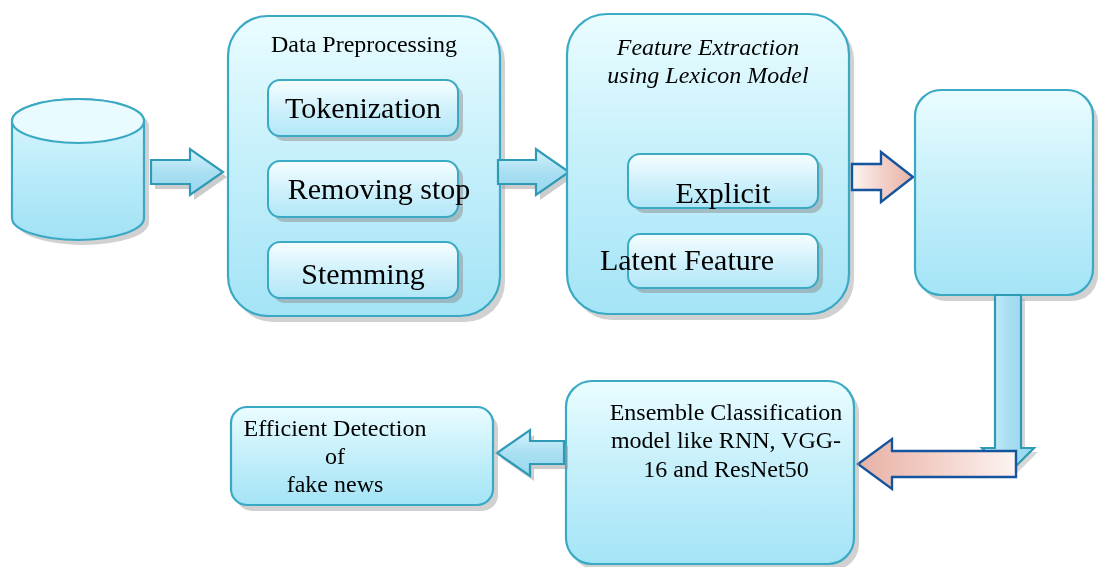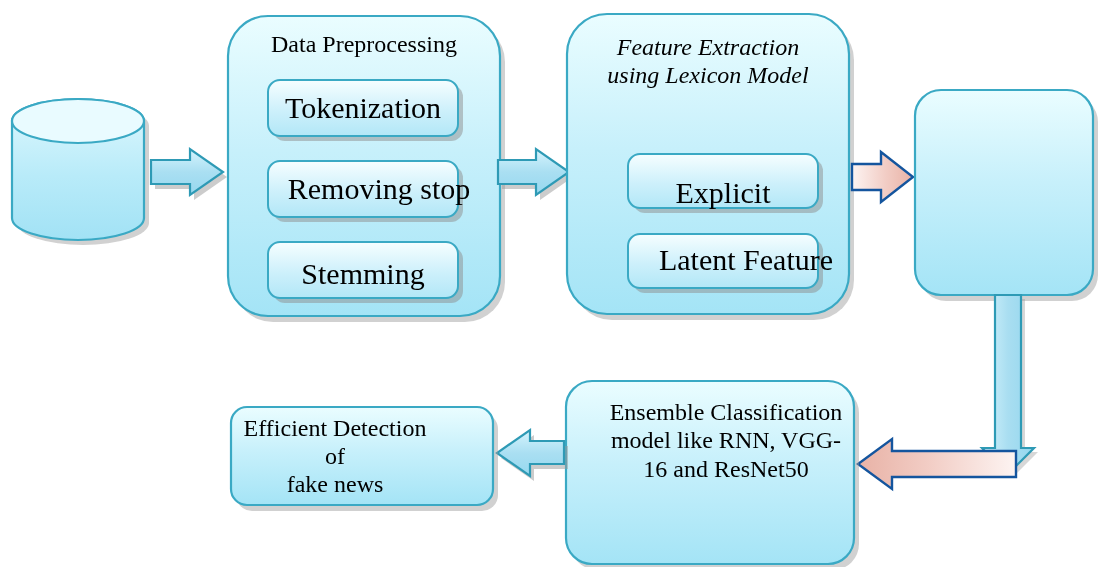--- a/index.html
+++ b/index.html
@@ -137,21 +137,21 @@
 
 
   <div class="lbl f26 topbox" style="left:228px;top:30px;width:272px;height:40px;">Data Preprocessing</div>
   <div class="lbl f24 ctrbox" style="left:268px;top:80px;width:190px;height:56px;">Tokenization</div>
   <div class="lbl f24 ctrbox" style="left:268px;top:161px;width:190px;height:56px;margin-left:16px;">Removing stop</div>
   <div class="lbl f24 ctrbox" style="left:268px;top:242px;width:190px;height:64px;">Stemming</div>
 
   <div class="lbl f26 topbox" style="left:567px;top:33px;width:282px;height:70px;font-style:italic;">Feature Extraction
 using Lexicon Model</div>
   <div class="lbl f24 ctrbox" style="left:628px;top:154px;width:190px;height:54px;margin-top:12px;">Explicit</div>
-  <div class="lbl f24 ctrbox" style="left:651px;top:234px;width:190px;height:52px;font-family:Liberation Serif, serif;">Latent Feature</div>
+  <div class="lbl f24 ctrbox" style="left:592px;top:234px;width:190px;height:52px;font-family:Liberation Serif, serif;">Latent Feature</div>
 
 
   <div class="lbl f26 topbox" style="left:566px;top:398px;width:320px;height:110px;">Ensemble Classification
 model like RNN, VGG-
 16 and ResNet50</div>
 
   <div class="lbl f26 ctrbox" style="left:231px;top:407px;width:208px;height:98px;">Efficient Detection  of
 fake news</div>
 
 </div>

